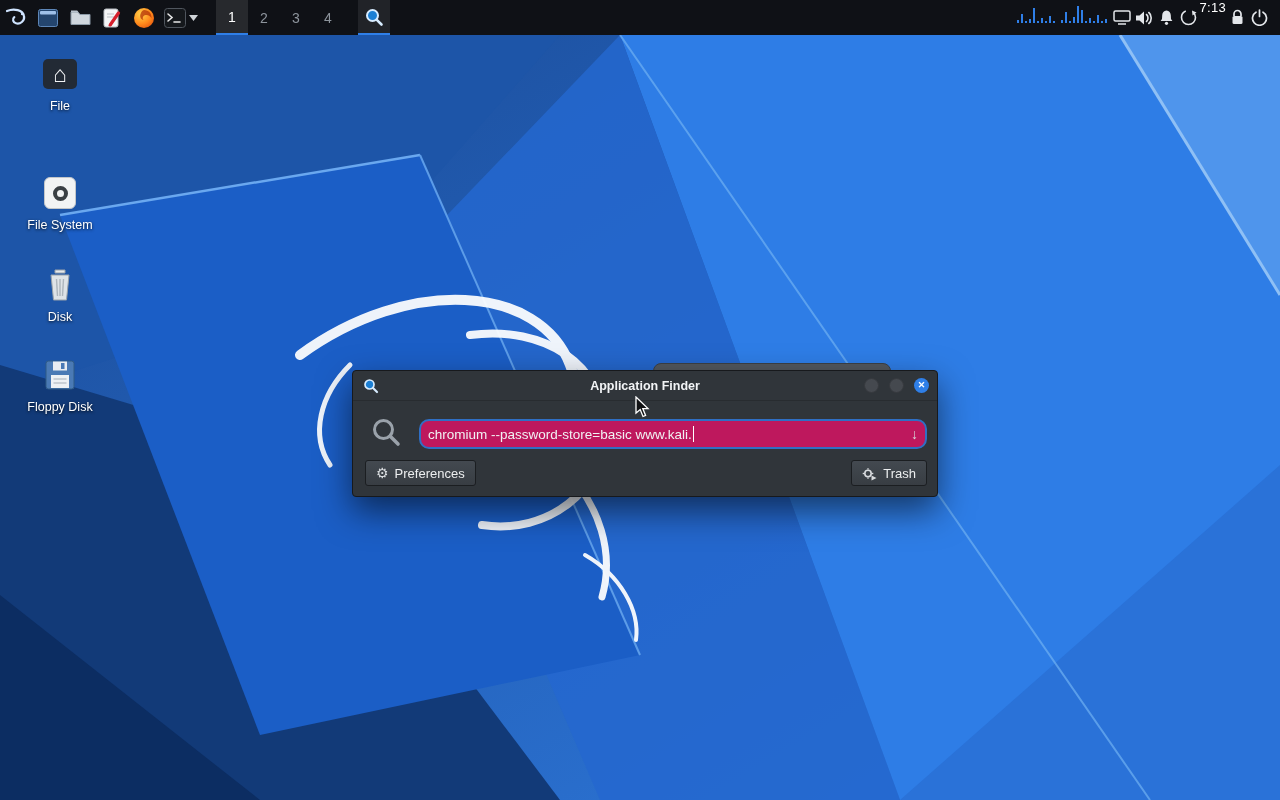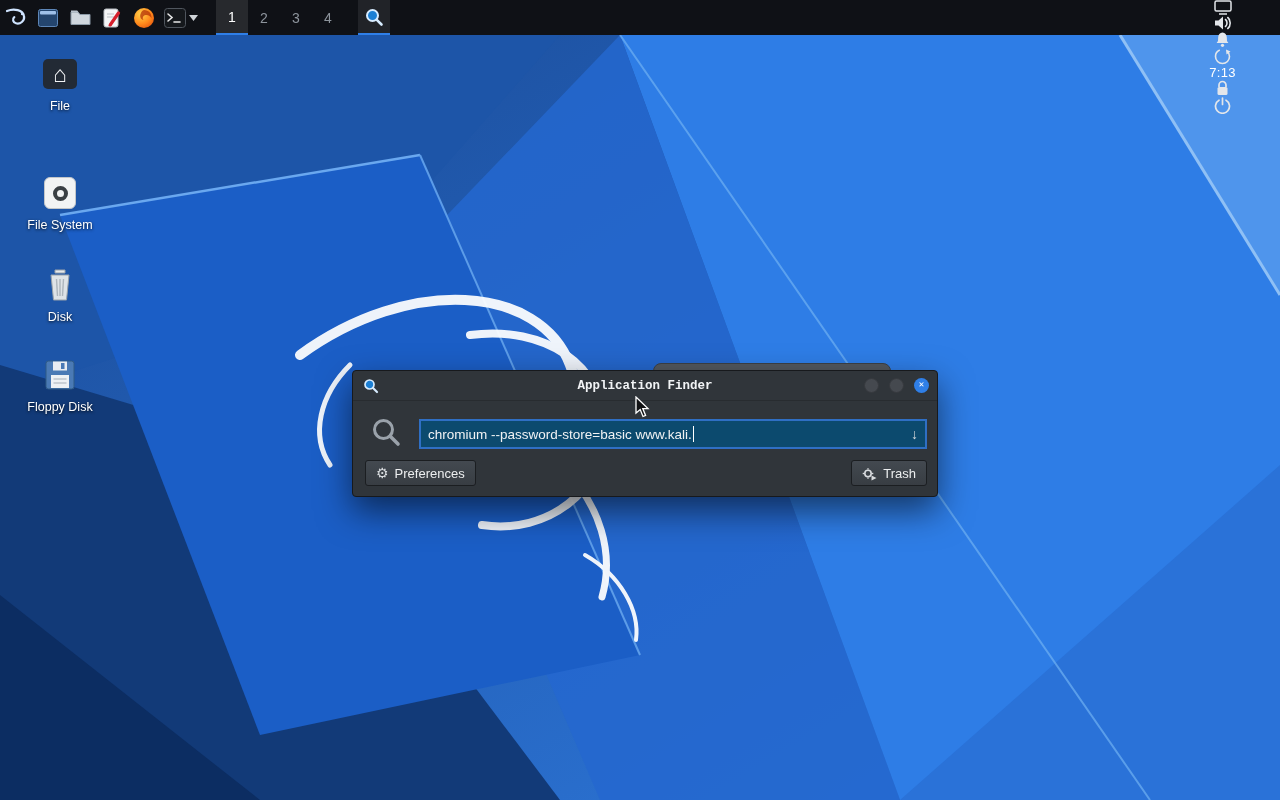--- a/index.html
+++ b/index.html
@@ -12,21 +12,21 @@
   .panel-left { display:flex; align-items:center; height:100%; }
   .picon { width:32px; height:35px; display:flex; align-items:center; justify-content:center; cursor:default; }
   .term-group { display:flex; align-items:center; height:35px; padding:0 4px; }
   .caret-down { margin-left:3px; }
   .ws-group { display:flex; margin-left:14px; height:35px; }
   .ws { width:32px; height:35px; display:flex; align-items:center; justify-content:center;
         font-size:14px; color:#8d949c; }
   .ws.active { color:#ffffff; background:rgba(255,255,255,0.10); border-bottom:2px solid #2f7fe8; }
   .task-btn { margin-left:14px; width:32px; height:35px; display:flex; align-items:center; justify-content:center;
               background:rgba(255,255,255,0.08); border-bottom:2px solid #2f7fe8; }
-  .panel-right { margin-left:auto; display:flex; align-items:center; padding-right:10px; height:100%;flex-direction:column; }
+  .panel-right { margin-left:auto; display:flex; align-items:flex-start; padding-right:10px; height:100%; }
   .clock { font-size:13px; color:#ffffff; letter-spacing:.3px; }
   .tray { display:flex; align-items:center; justify-content:center; width:22px; height:35px; }
 
   
   .wallpaper { position:absolute; top:35px; left:0; width:1280px; height:765px; z-index:0; }
 
   
   .desktop-icon { position:absolute; left:15px; width:90px; text-align:center; z-index:5; }
   .di-glyph { height:38px; display:flex; align-items:center; justify-content:center; }
   .di-label { margin-top:6px; font-size:12.5px; color:#ffffff; text-shadow:0 1px 3px rgba(0,0,0,.85); }
@@ -38,30 +38,30 @@
 
   
   .bg-window { position:absolute; left:653px; top:363px; width:238px; height:16px;
                background:#53585f; border-radius:8px 8px 0 0; z-index:8; border:1px solid #3c4046; }
 
   
   .dialog { position:absolute; left:352px; top:370px; width:586px; height:127px; z-index:20;
             background:#30353a; border:1px solid #17191c; border-radius:4px;
             box-shadow:0 14px 34px rgba(0,0,0,.55); }
   .titlebar { position:relative; height:30px; display:flex; align-items:center; justify-content:center;
-              border-bottom:1px solid #282c30;font-family:Liberation Mono, monospace; }
+              border-bottom:1px solid #282c30; }
   .tb-icon { position:absolute; left:10px; top:7px; }
   .tb-title { font-size:12.5px; font-weight:bold; color:#f2f4f6; }
   .tb-btns { position:absolute; right:8px; top:7px; display:flex; gap:10px; }
   .tb-btn { width:15px; height:15px; border-radius:50%; display:flex; align-items:center; justify-content:center; }
   .tb-plain { background:#45494f; border:1px solid #36393e; }
   .tb-close { background:#2f7fe8; color:#fff; font-size:9px; font-weight:bold; line-height:1; }
   .search-glyph { position:absolute; left:18px; top:46px; }
   .cmd-field { position:absolute; left:66px; top:48px; right:10px; height:30px;
-               background:#0c4a6e; border:2px solid #2f6fc4; border-radius:0;
+               background:#be185d; border:2px solid #2f6fc4; border-radius:10px;
                display:flex; align-items:center; padding:0 7px; }
   .cmd-text { color:#f1f2f3; font-size:13.5px; white-space:nowrap; }
   .caret { width:1px; height:16px; background:#ffffff; margin-left:1px; }
   .dd-arrow { margin-left:auto; color:#d7d9db; font-size:14px; padding-left:8px; }
   .btn-row { position:absolute; left:12px; right:10px; bottom:10px; display:flex; justify-content:space-between; }
   .btn { height:26px; background:linear-gradient(#434950, #383d43); border:1px solid #1b1e21;
          border-radius:3px; color:#eceeef; font-size:13px; display:inline-flex; align-items:center;
          gap:6px; padding:0 10px; }
   .gear-glyph { font-size:14px; line-height:1; color:#d9dcdf; }
 

